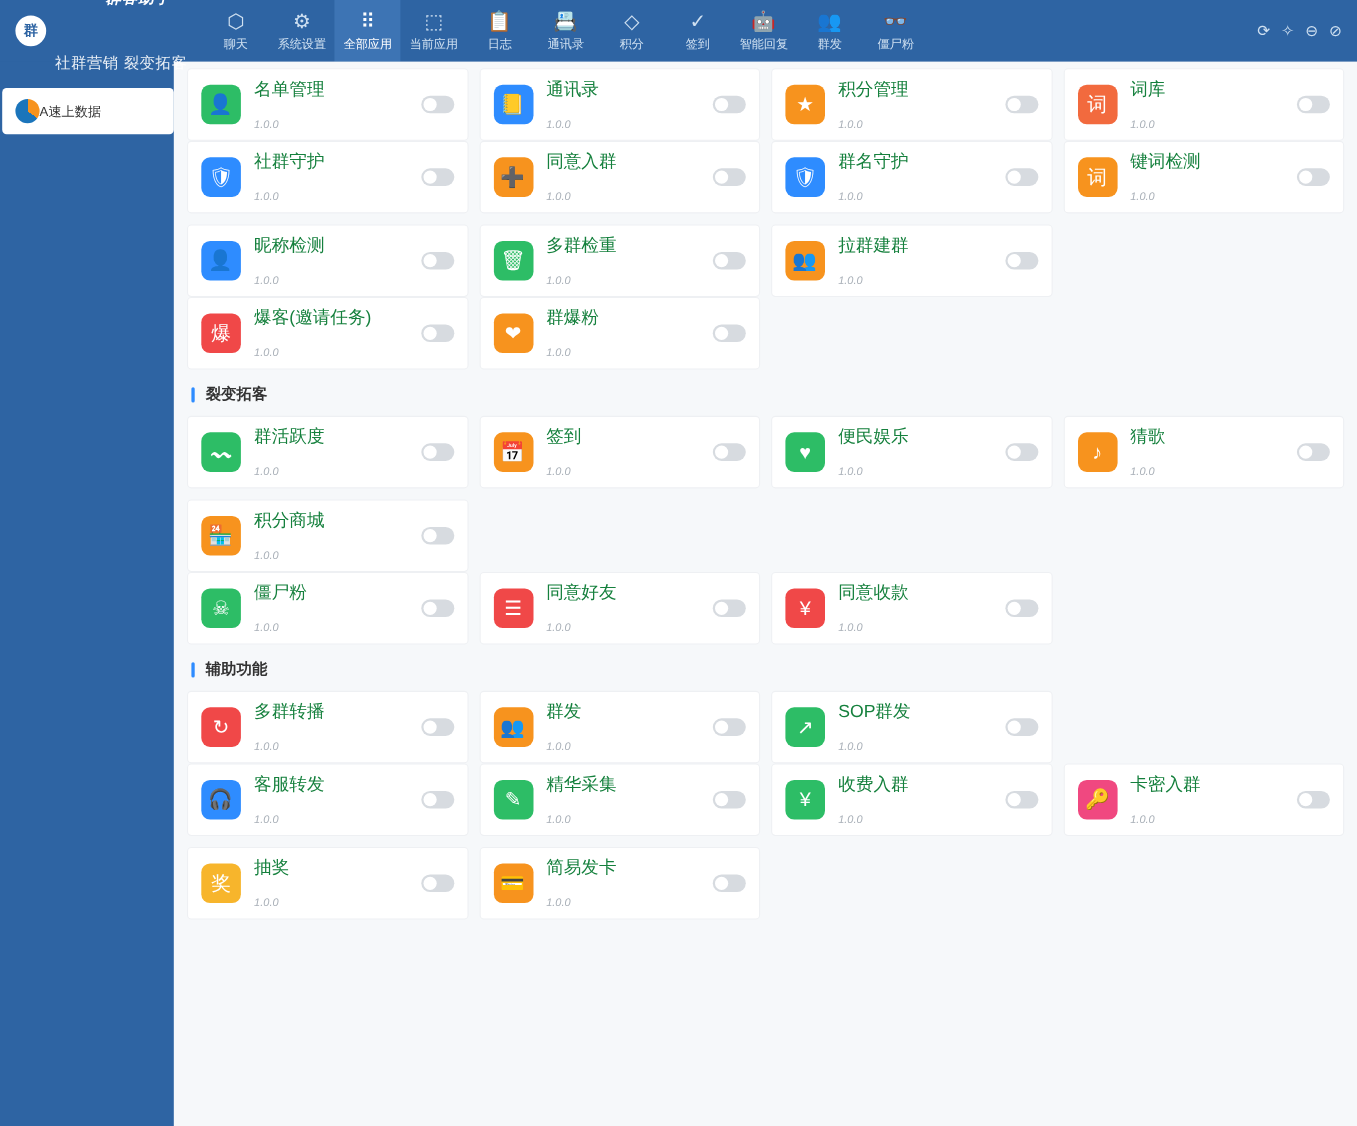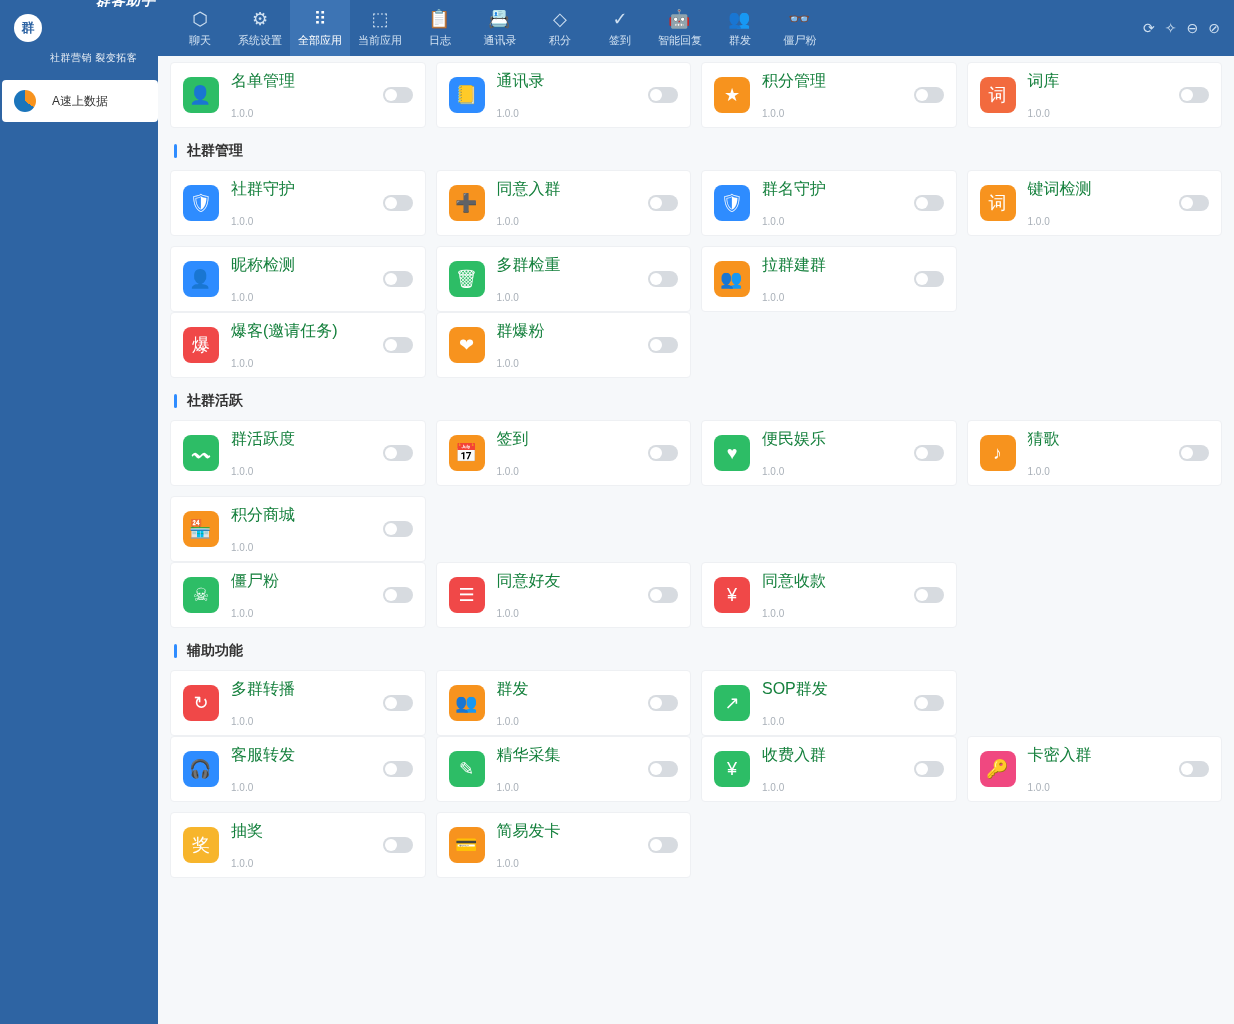--- a/index.html
+++ b/index.html
@@ -3,49 +3,49 @@
 <meta charset="utf-8">
 <style>
 * { margin: 0; padding: 0; box-sizing: border-box; font-family: "Microsoft YaHei", sans-serif; }
 body { background: #2e64a3; width: 1234px; height: 1024px; overflow: hidden; }
 
 
 .header { height: 56px; background: #2e64a3; display: flex; align-items: center; color: #fff; }
 .logo { display: flex; align-items: center; padding: 0 14px; gap: 8px; }
 .logo-badge { width: 28px; height: 28px; border-radius: 50%; background: #fff; color: #2e64a3; display: flex; align-items: center; justify-content: center; font-weight: bold; font-size: 13px; }
 .logo-text .t1 { font-size: 14px; font-weight: bold; font-style: italic; letter-spacing: 1px; margin-left: 46px; }
-.logo-text .t2 { font-size: 10px; letter-spacing: 0.5px; opacity: .9; margin-top: 41px; }
+.logo-text .t2 { font-size: 14px; letter-spacing: 0.5px; opacity: .9; margin-top: 41px; }
 
 .nav { display: flex; height: 56px; }
 .nav-item { width: 60px; display: flex; flex-direction: column; align-items: center; justify-content: center; gap: 4px; font-size: 11px; cursor: pointer; color: #cfe0f1; }
 .nav-item.active { background: #3d74b4; color: #fff; }
 .nav-ico { width: 20px; height: 20px; display: flex; align-items: center; justify-content: center; font-size: 18px; }
 
 .win-ctrls { margin-left: auto; display: flex; gap: 10px; padding-right: 14px; color: #cfe0f1; font-size: 14px; }
 .win-ctrls span { cursor: pointer; }
 
 
 .shell { display: flex; height: calc(1024px - 56px); }
 .sidebar { width: 158px; background: #2e64a3; padding-top: 24px; }
-.tab-pill { background: #fff; color: #333; font-size: 12px; padding: 10px 12px; border-radius: 4px; display: flex; align-items: center; gap: 16px; margin-left: 2px; }
+.tab-pill { background: #fff; color: #333; font-size: 12px; padding: 10px 12px; border-radius: 4px; display: flex; align-items: center; gap: 0; margin-left: 2px; }
 .tab-pill .dot { width: 22px; height: 22px; border-radius: 50%; background: conic-gradient(#f7931e 0 35%, #1b75bb 35% 100%); }
 
 .main { flex: 1; background: #f6f8fa; overflow-y: auto; padding: 6px 12px 20px 12px; }
 
 
 .section-title { display: flex; align-items: center; gap: 10px; font-size: 14px; font-weight: bold; color: #333; margin: 14px 0 10px 4px; }
 .section-title::before { content: ""; width: 3px; height: 14px; background: #2e8cff; border-radius: 2px; }
 
 .grid { display: grid; grid-template-columns: repeat(4, 1fr); gap: 10px; }
 
 .card { background: #fff; border: 1px solid #eef0f3; border-radius: 4px; height: 66px; display: flex; align-items: center; padding: 0 12px; gap: 12px; }
 .card-ico { width: 36px; height: 36px; border-radius: 8px; display: flex; align-items: center; justify-content: center; color: #fff; font-size: 18px; flex-shrink: 0; }
 .card-body { flex: 1; }
 .card-title { font-size: 16px; color: #15803d; }
-.card-ver { font-size: 10px; color: #a9b0b8; margin-top: 16px; }
+.card-ver { font-size: 10px; color: #a9b0b8; margin-top: 16px; font-style: italic; }
 
 .toggle { width: 30px; height: 16px; border-radius: 10px; background: #d7dbe0; position: relative; flex-shrink: 0; }
 .toggle::after { content: ""; position: absolute; width: 12px; height: 12px; background: #fff; border-radius: 50%; top: 2px; left: 2px; }
 
 
 .c-green  { background:#2dbd66; }
 .c-blue   { background:#2e8cff; }
 .c-orange { background:#f7931e; }
 .c-red    { background:#f04848; }
 .c-yellow { background:#f7b52c; }
@@ -164,21 +164,20 @@
           <div class="card-ico c-obox">
             <span class="gly">词</span>
           </div>
           <div class="card-body">
             <div class="card-title">词库</div>
             <div class="card-ver">1.0.0</div>
           </div>
           <div class="toggle"></div>
         </div>
       </div>
-      <div class="section-title">社群管理</div>
       <div class="grid">
         <div class="card">
           <div class="card-ico c-blue">
             <span class="gly">🛡</span>
           </div>
           <div class="card-body">
             <div class="card-title">社群守护</div>
             <div class="card-ver">1.0.0</div>
           </div>
           <div class="toggle"></div>
@@ -259,21 +258,21 @@
           <div class="card-ico c-orange">
             <span class="gly">❤</span>
           </div>
           <div class="card-body">
             <div class="card-title">群爆粉</div>
             <div class="card-ver">1.0.0</div>
           </div>
           <div class="toggle"></div>
         </div>
       </div>
-      <div class="section-title">社群活跃</div>
+      <div class="section-title">裂变拓客</div>
       <div class="grid">
         <div class="card">
           <div class="card-ico c-green">
             <span class="gly">〰</span>
           </div>
           <div class="card-body">
             <div class="card-title">群活跃度</div>
             <div class="card-ver">1.0.0</div>
           </div>
           <div class="toggle"></div>

